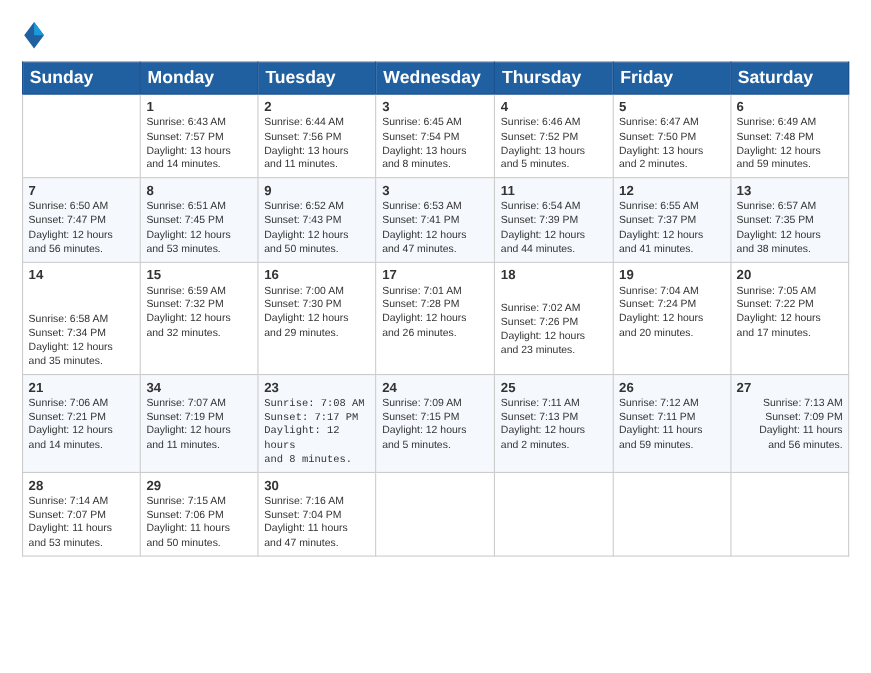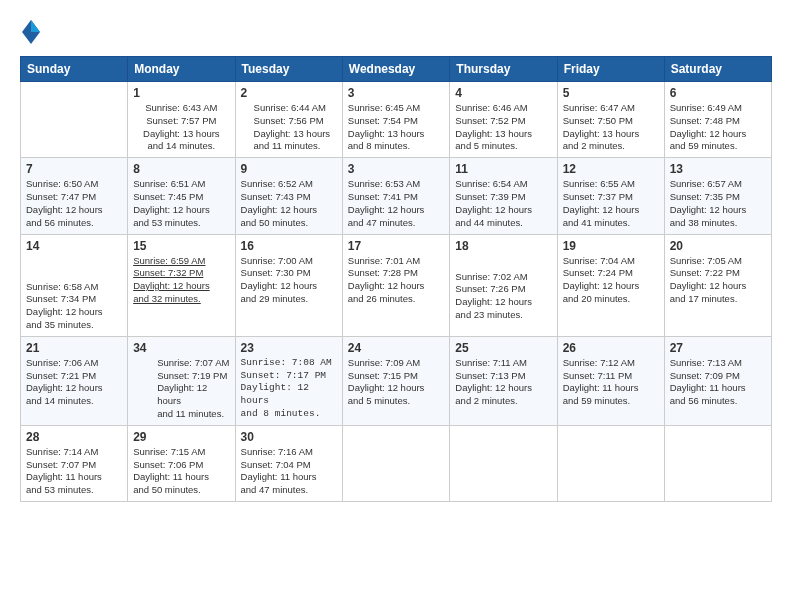--- a/index.html
+++ b/index.html
@@ -55,21 +55,21 @@
     .calendar {
       width: 100%;
       border-collapse: collapse;
       border: 1px solid #ccc;
     }
     .calendar th {
       background-color: #2060a0;
       color: #fff;
       text-align: left;
       padding: 5px 6px;
-      font-size: 12px;
+      font-size: 16px;
       font-weight: bold;
       border: 1px solid #1a5090;
     }
     .calendar td {
       vertical-align: top;
       border: 1px solid #ccc;
       padding: 4px 5px;
       width: 108px;
       min-height: 70px;
     }
@@ -126,28 +126,28 @@
           <th>Thursday</th>
           <th>Friday</th>
           <th>Saturday</th>
         </tr>
     </thead>
     <tbody id="calendar-body">
     <tr>
           <td class="empty-cell"></td>
           <td>
             <span class="day-num">1</span>
-            <div class="cell-text" style="white-space: pre-line; text-align: center;">Sunrise: 6:43 AM
+            <div class="cell-text" style="white-space: pre-line;">Sunrise: 6:43 AM
 Sunset: 7:57 PM
 Daylight: 13 hours
 and 14 minutes.</div>
           </td>
           <td>
             <span class="day-num">2</span>
-            <div class="cell-text" style="white-space: pre-line; margin-left: 13px;">Sunrise: 6:44 AM
+            <div class="cell-text" style="white-space: pre-line;">Sunrise: 6:44 AM
 Sunset: 7:56 PM
 Daylight: 13 hours
 and 11 minutes.</div>
           </td>
           <td>
             <span class="day-num">3</span>
             <div class="cell-text" style="white-space: pre-line;">Sunrise: 6:45 AM
 Sunset: 7:54 PM
 Daylight: 13 hours
 and 8 minutes.</div>
@@ -228,21 +228,21 @@
         <tr>
           <td>
             <span class="day-num">14</span>
             <div class="cell-text" style="white-space: pre-line; margin-top: 28px;">Sunrise: 6:58 AM
 Sunset: 7:34 PM
 Daylight: 12 hours
 and 35 minutes.</div>
           </td>
           <td>
             <span class="day-num">15</span>
-            <div class="cell-text" style="white-space: pre-line; text-decoration: underline;">Sunrise: 6:59 AM
+            <div class="cell-text" style="white-space: pre-line;">Sunrise: 6:59 AM
 Sunset: 7:32 PM
 Daylight: 12 hours
 and 32 minutes.</div>
           </td>
           <td>
             <span class="day-num">16</span>
             <div class="cell-text" style="white-space: pre-line;">Sunrise: 7:00 AM
 Sunset: 7:30 PM
 Daylight: 12 hours
 and 29 minutes.</div>
@@ -279,21 +279,21 @@
         <tr>
           <td>
             <span class="day-num">21</span>
             <div class="cell-text" style="white-space: pre-line;">Sunrise: 7:06 AM
 Sunset: 7:21 PM
 Daylight: 12 hours
 and 14 minutes.</div>
           </td>
           <td>
             <span class="day-num">34</span>
-            <div class="cell-text" style="white-space: pre-line; margin-left: 24px;">Sunrise: 7:07 AM
+            <div class="cell-text" style="white-space: pre-line;">Sunrise: 7:07 AM
 Sunset: 7:19 PM
 Daylight: 12 hours
 and 11 minutes.</div>
           </td>
           <td>
             <span class="day-num">23</span>
             <div class="cell-text" style="white-space: pre-line; font-family: Liberation Mono, monospace;">Sunrise: 7:08 AM
 Sunset: 7:17 PM
 Daylight: 12 hours
 and 8 minutes.</div>
@@ -314,21 +314,21 @@
           </td>
           <td>
             <span class="day-num">26</span>
             <div class="cell-text" style="white-space: pre-line;">Sunrise: 7:12 AM
 Sunset: 7:11 PM
 Daylight: 11 hours
 and 59 minutes.</div>
           </td>
           <td>
             <span class="day-num">27</span>
-            <div class="cell-text" style="white-space: pre-line;">Sunrise: 7:13 AM
+            <div class="cell-text" style="white-space: pre-line; text-align: right;">Sunrise: 7:13 AM
 Sunset: 7:09 PM
 Daylight: 11 hours
 and 56 minutes.</div>
           </td>
         </tr>
         <tr>
           <td>
             <span class="day-num">28</span>
             <div class="cell-text" style="white-space: pre-line;">Sunrise: 7:14 AM
 Sunset: 7:07 PM

